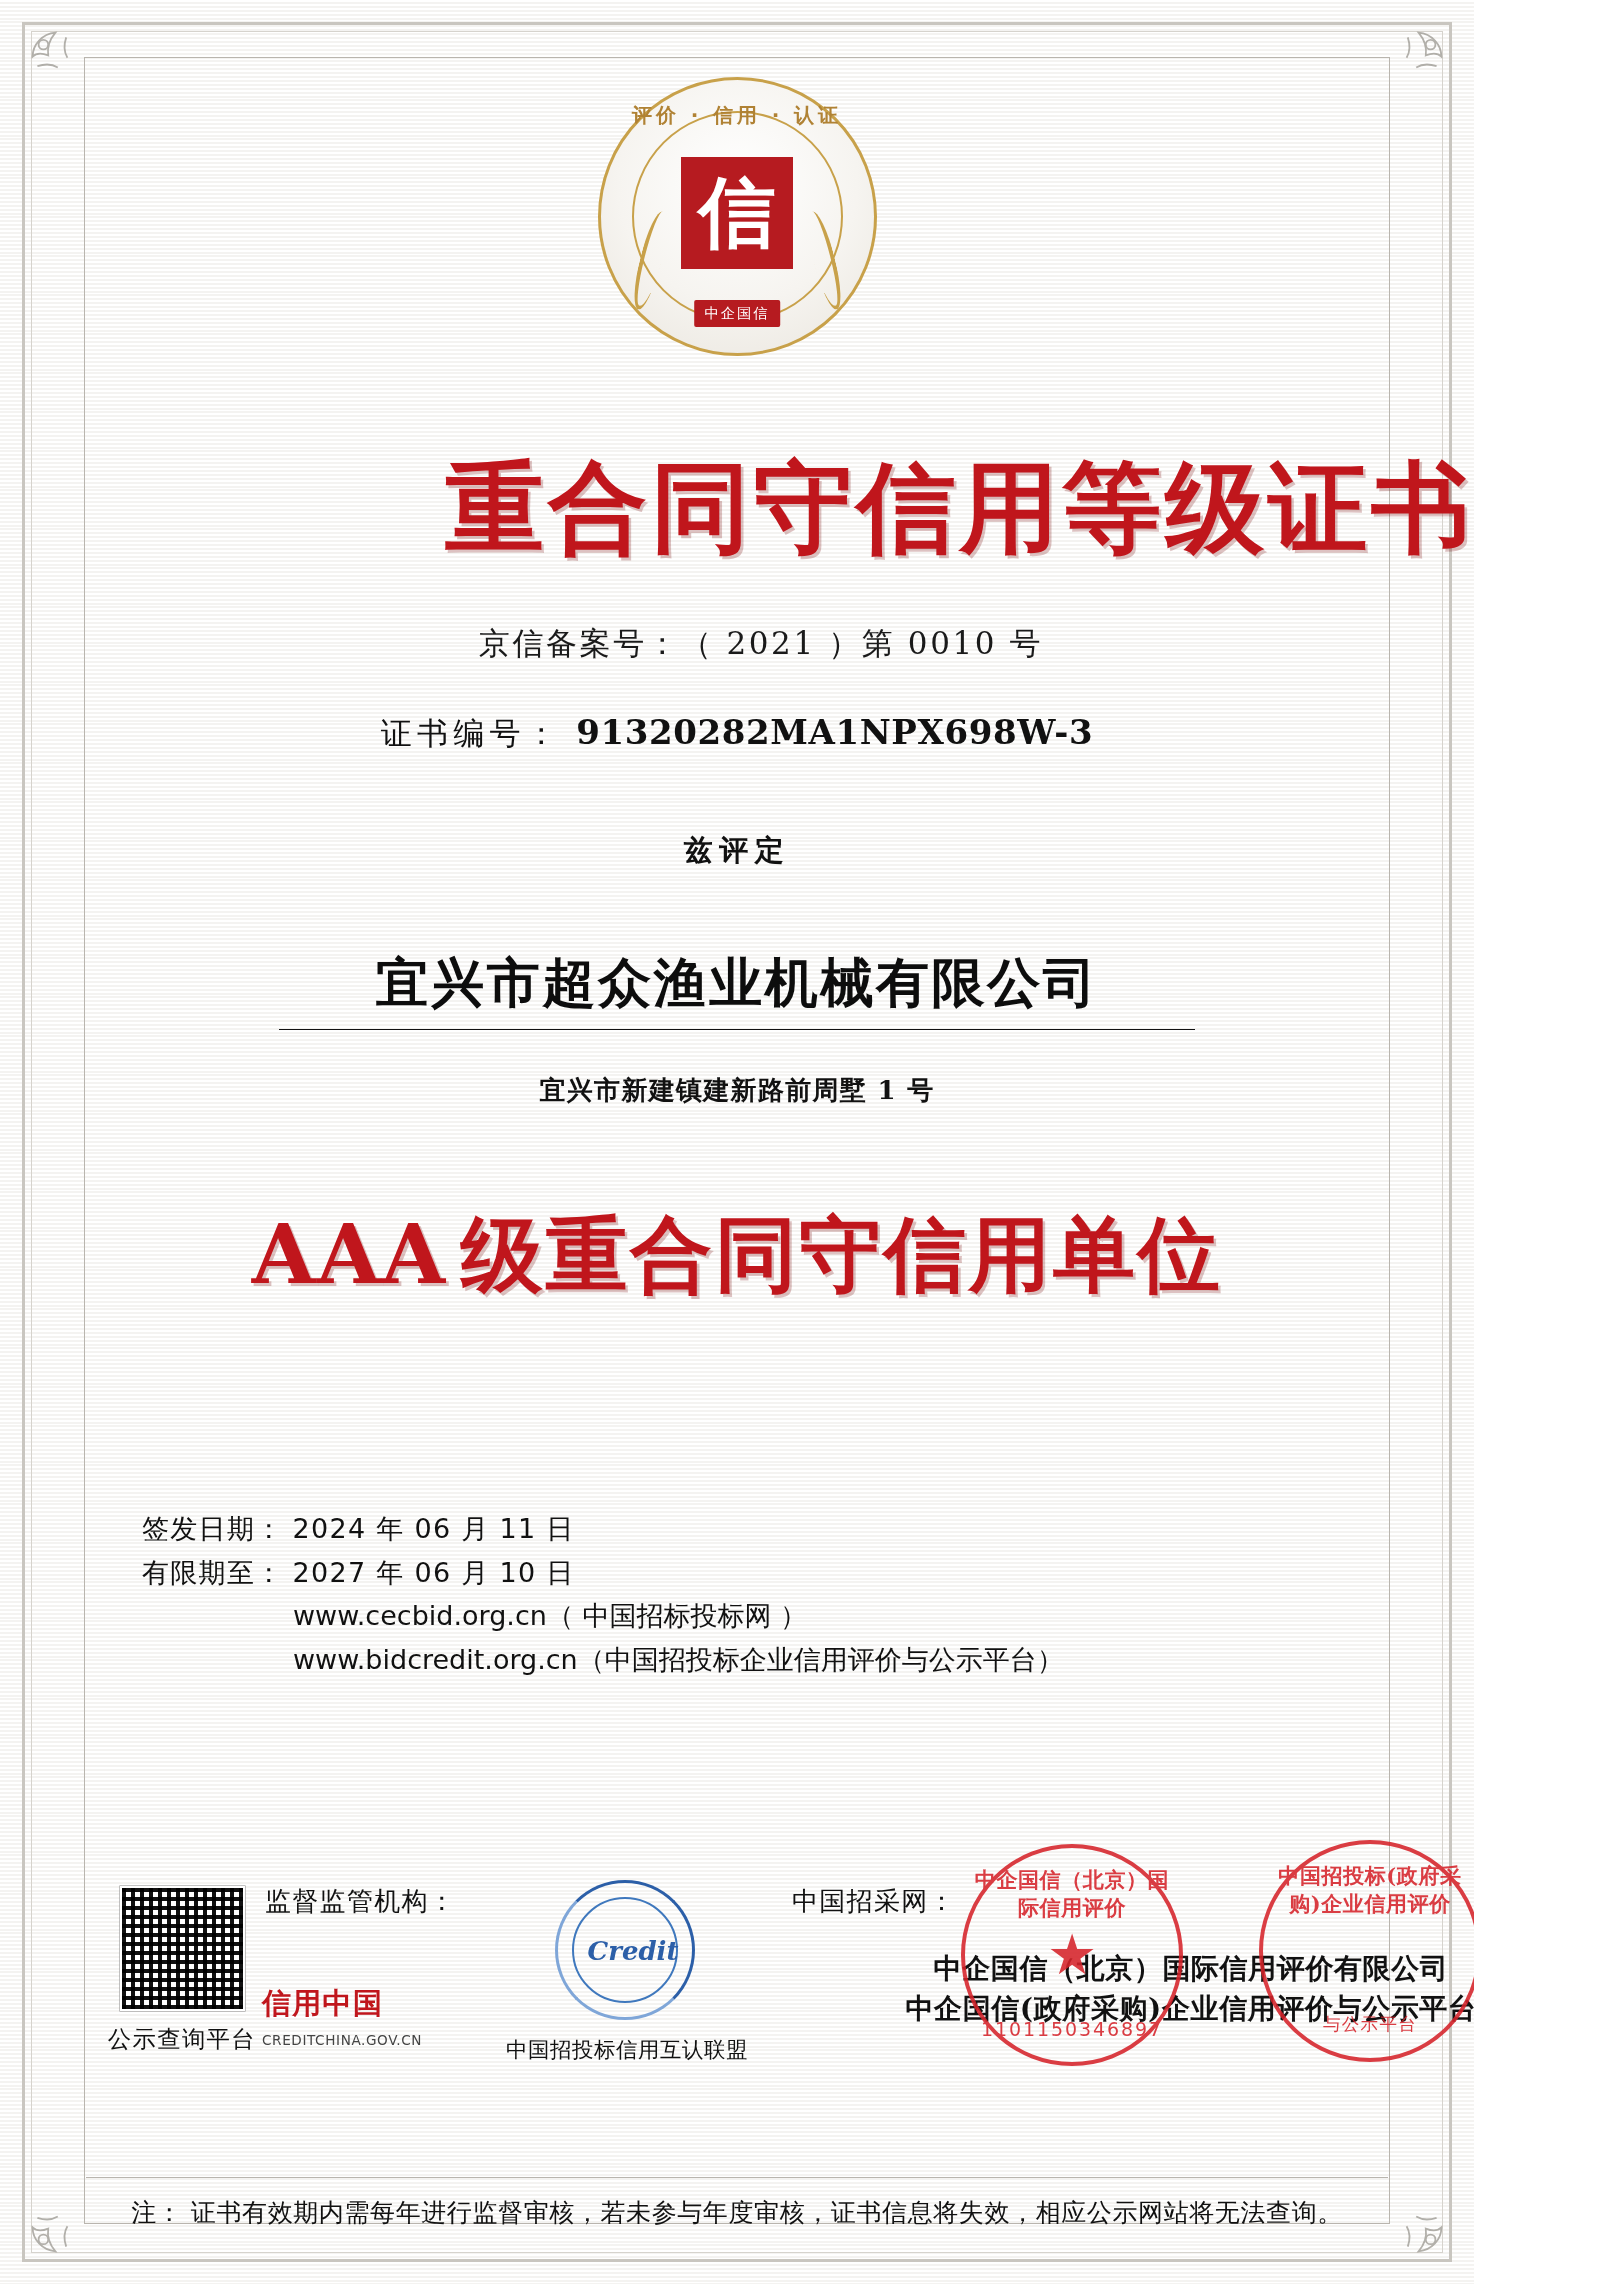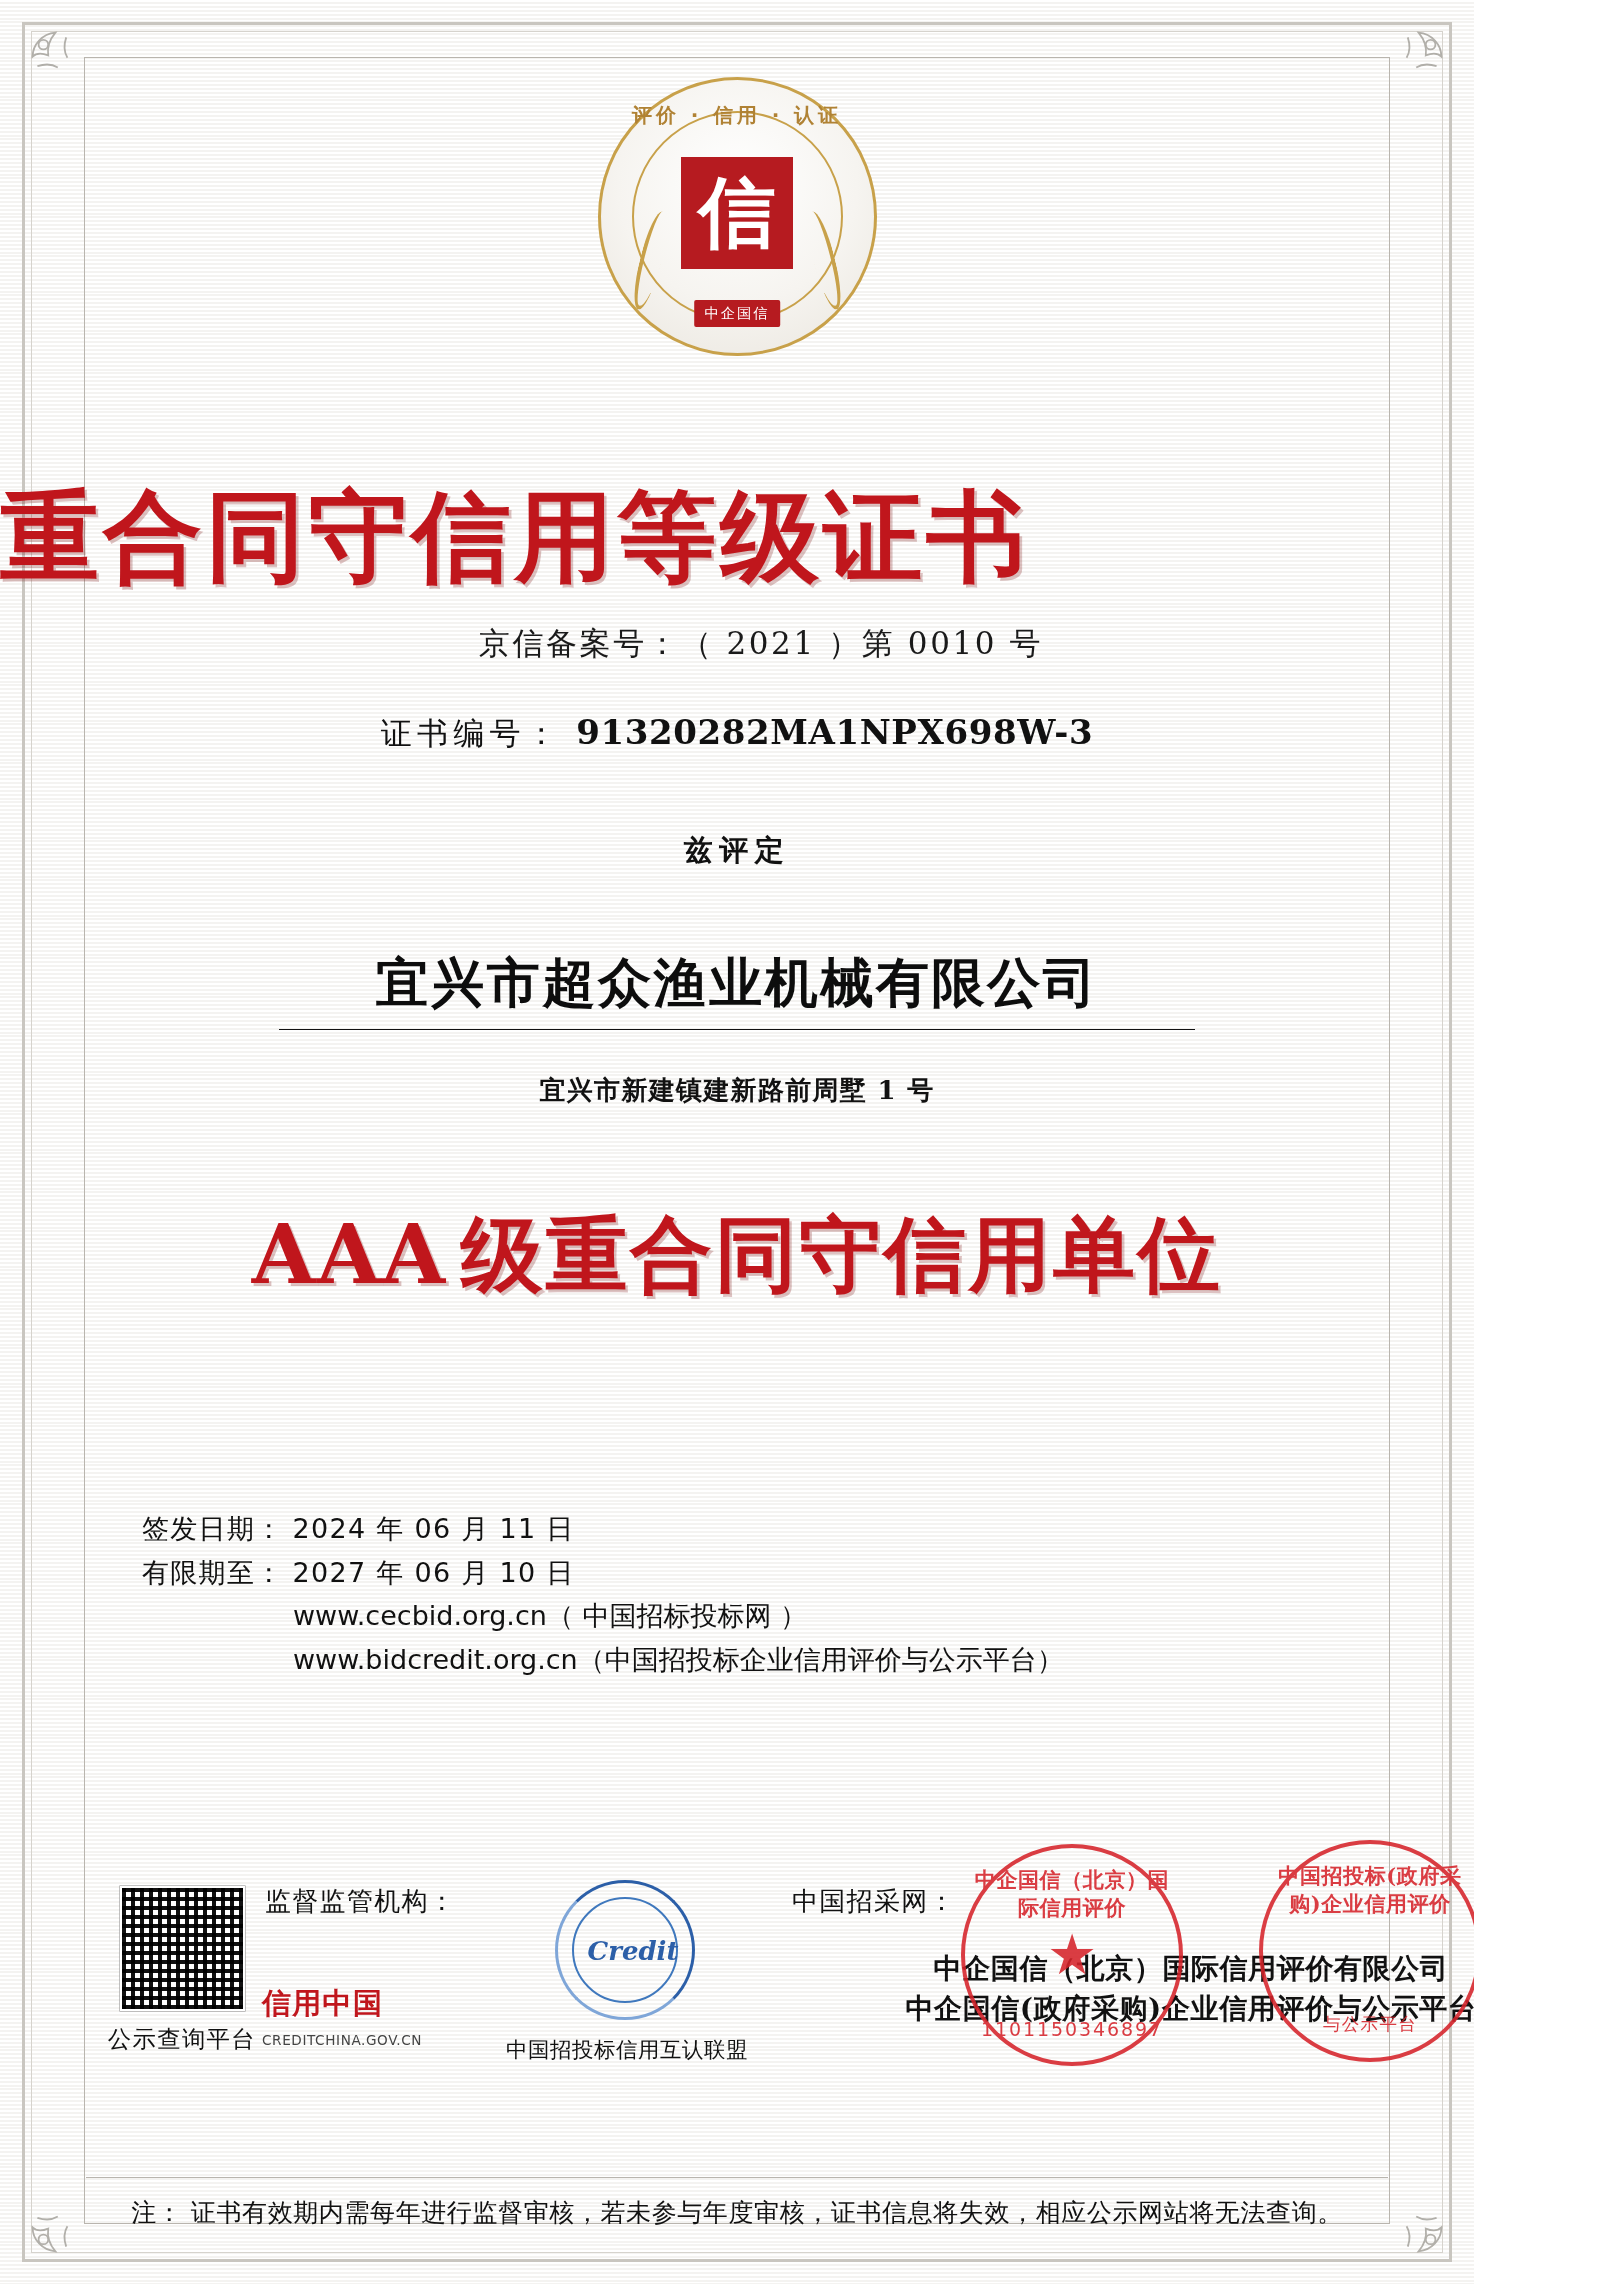--- a/index.html
+++ b/index.html
@@ -126,22 +126,22 @@
     border-left: 4.5px solid #c8a14a;
     border-bottom: 4.5px solid #c8a14a;
   }
   .emblem .laurel.l { left: 42px; transform: rotate(14deg); }
   .emblem .laurel.r { right: 42px; transform: rotate(-14deg) scaleX(-1); }
 
   
   .main-title {
     position: absolute;
     left: 0; right: 0;
-    top: 472px;
-    text-align: left;
+    top: 443px;
+    text-align: right;
     font-family: "DejaVu Serif", serif;
     font-weight: 700;
     font-size: 99px;
     letter-spacing: 3.9px;
     color: #c0161c;
     text-shadow: 2.6px 2.6px 0 rgba(120,10,12,0.25);
   }
 
   .record-line {
     position: absolute;

